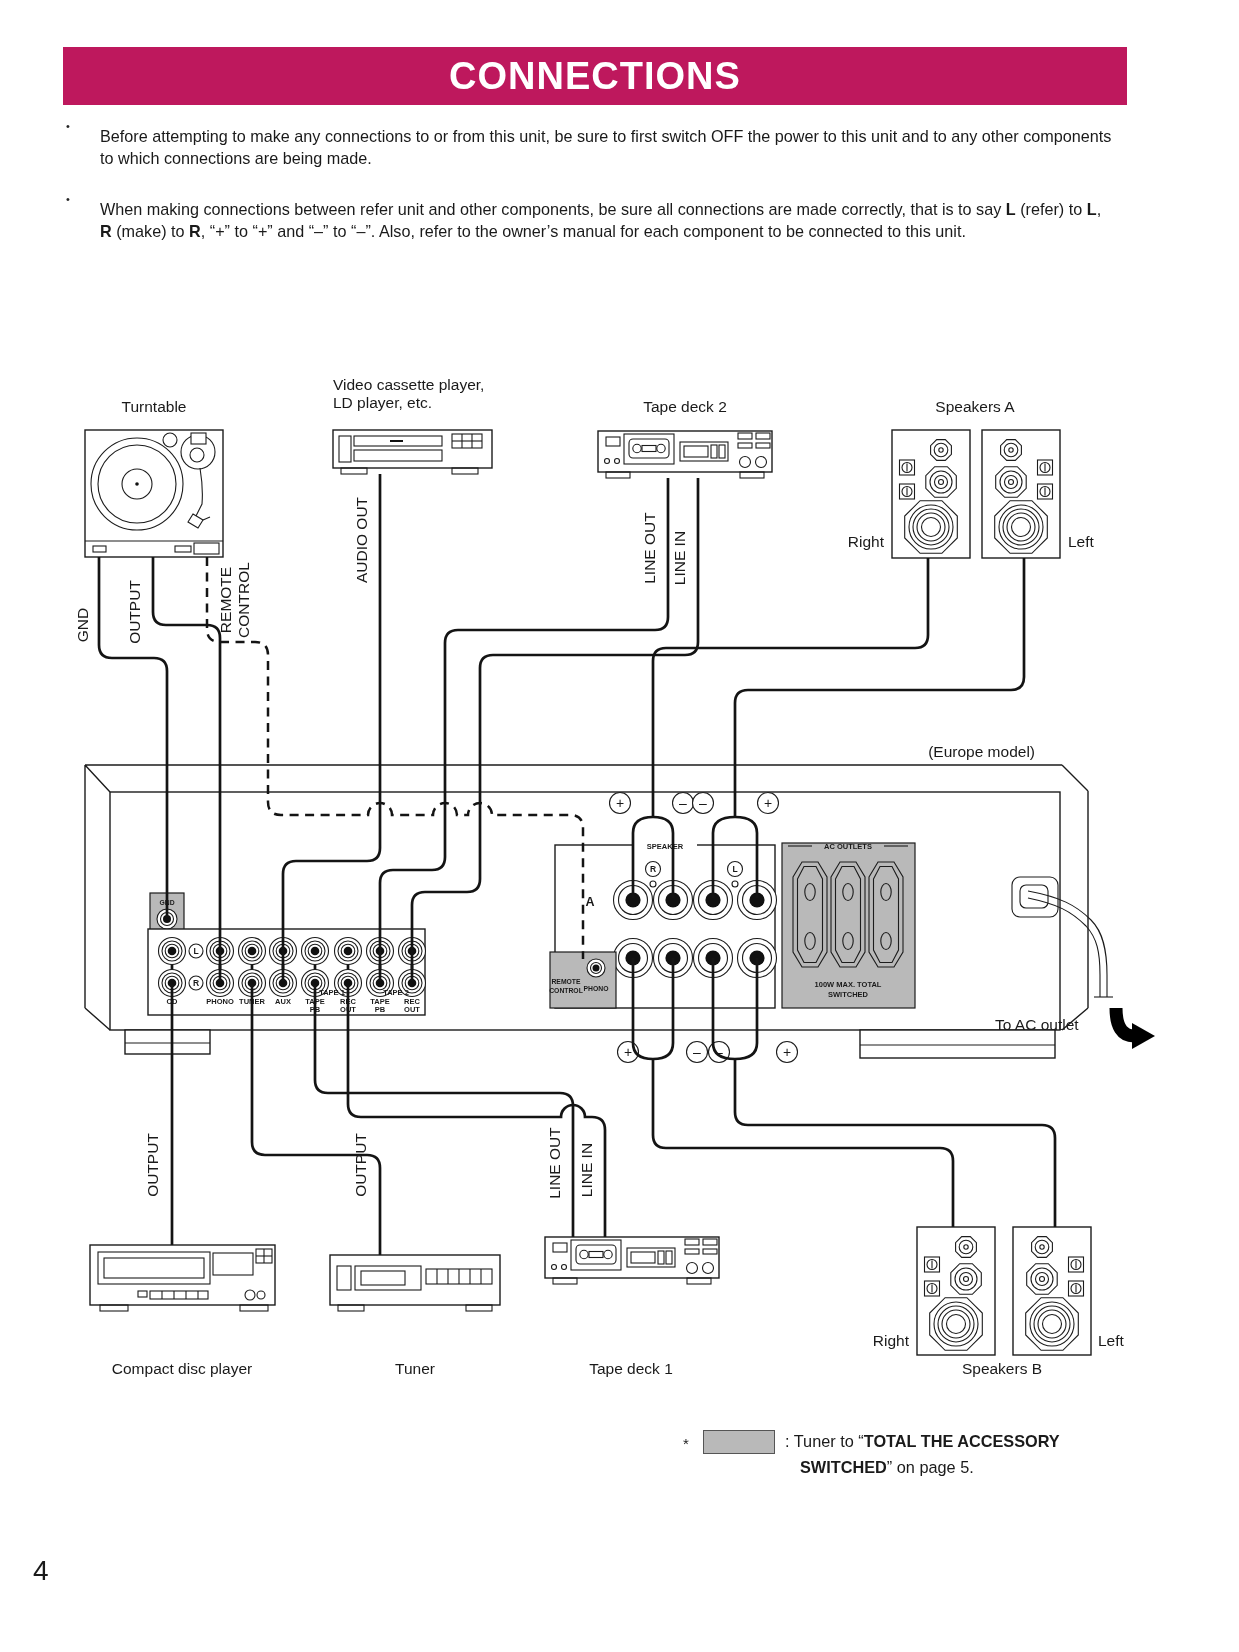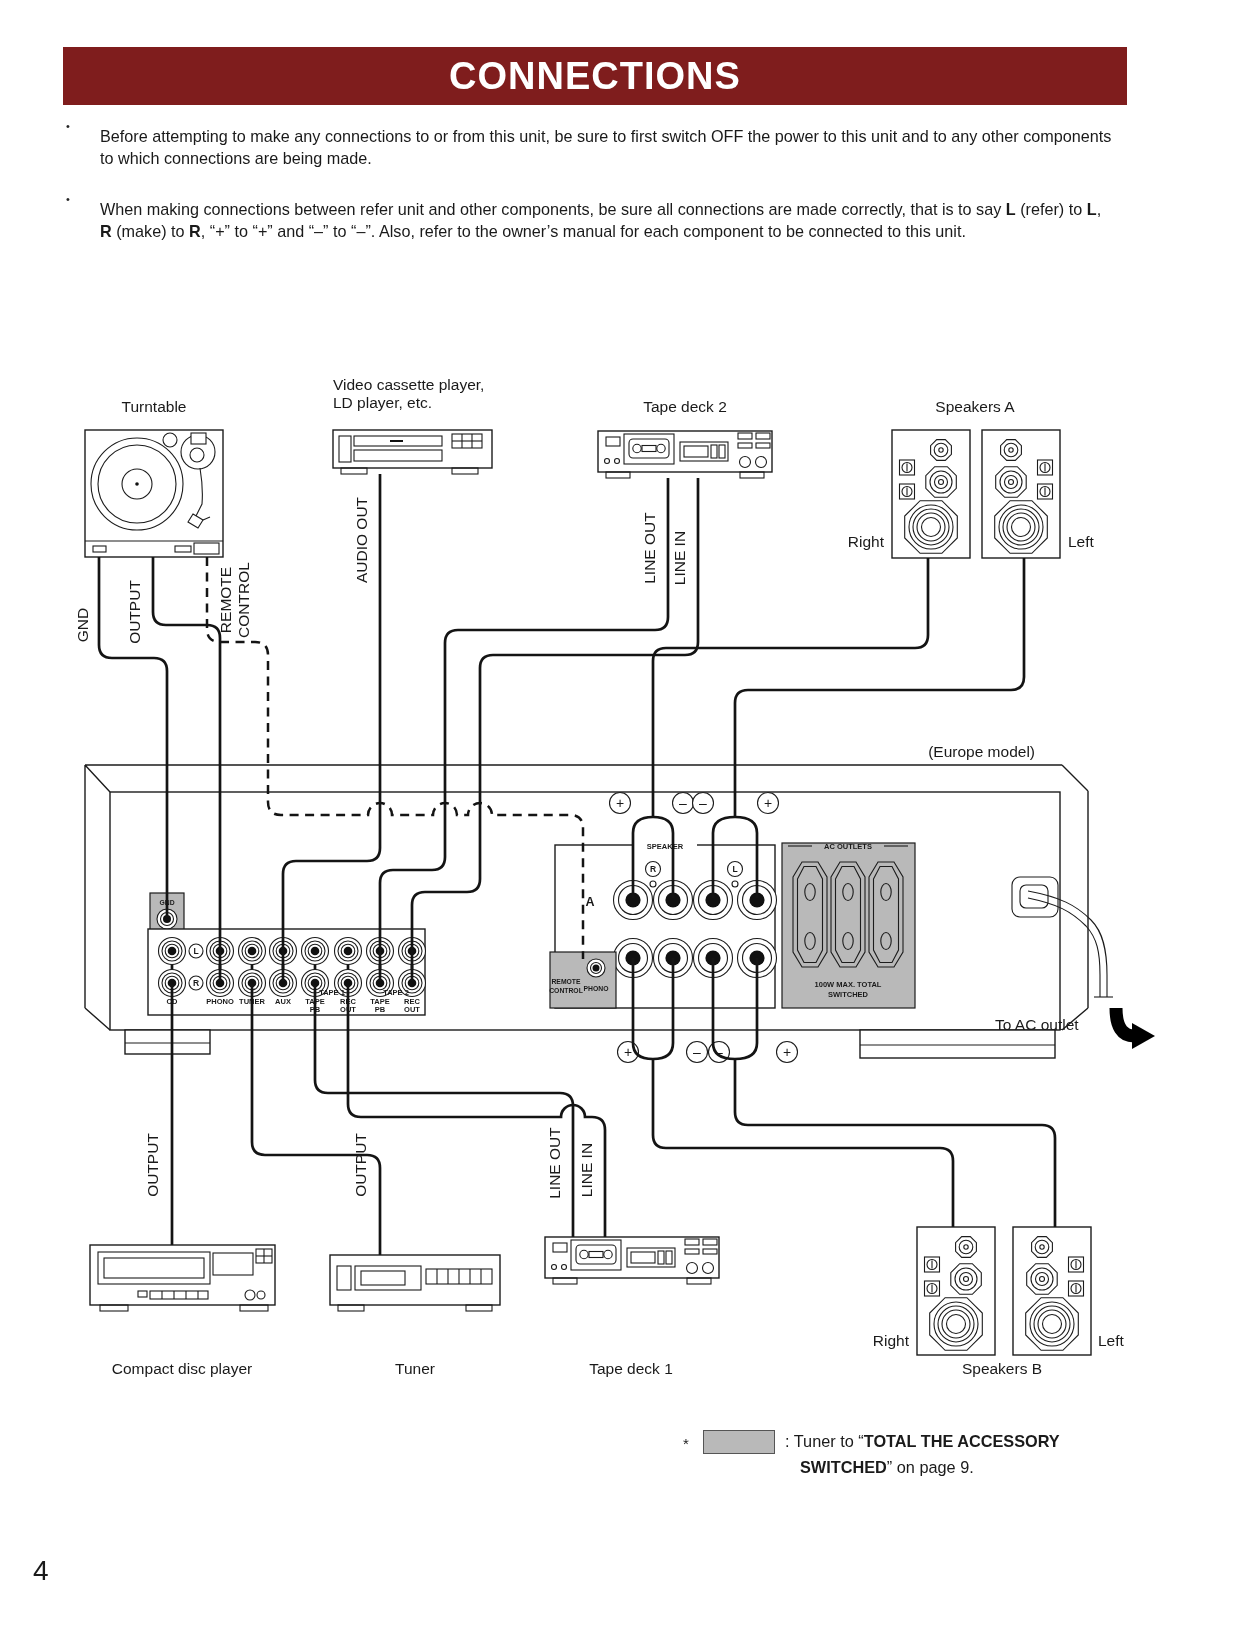--- a/index.html
+++ b/index.html
@@ -1,18 +1,18 @@
 <!DOCTYPE html>
 <html><head>
 <meta charset="utf-8">
 <style>
   html,body{margin:0;padding:0;background:#e8e8e8;}
   .page{position:relative;width:1239px;height:1652px;background:#ffffff;margin:0 auto;
         font-family:"Liberation Sans", sans-serif;color:#1a1a1a;overflow:hidden;}
-  .hdr{position:absolute;left:63px;top:47px;width:1064px;height:58px;background:#7f1d1d;
+  .hdr{position:absolute;left:63px;top:47px;width:1064px;height:58px;background:#be185d;
        display:flex;align-items:center;justify-content:center;}
   .hdr span{color:#ffffff;font-size:38px;font-weight:700;letter-spacing:1px;}
   .intro{position:absolute;left:66px;top:112px;width:1062px;font-size:16.2px;line-height:21.5px;}
   .bullet{display:flex;margin-bottom:2px;}
   .bullet .mk{width:20px;flex:0 0 20px;font-size:11px;padding-top:4px;color:#222;}
   .bullet p{margin:14px;flex:1;}
   b{font-weight:700;}
   svg.diagram{position:absolute;left:0;top:0;width:1239px;height:1652px;}
   .ln{fill:none;stroke:#1c1c1c;stroke-width:1.4px;}
   .lt{fill:none;stroke:#1c1c1c;stroke-width:1.1px;}
@@ -383,18 +383,18 @@
     <text class="txt mid" x="1002" y="1374">Speakers B</text>
     <text class="txt end" x="909" y="1346">Right</text>
     <text class="txt" x="1098" y="1346">Left</text>
   </svg>
 
   <div class="foot">
     <span class="star">*</span>
     <span class="swatch"></span>
     <span>
       <span>: Tuner to “</span><b>TOTAL THE ACCESSORY</b><br>
-      <span class="l2"><b>SWITCHED</b><span>” on page 9.</span></span>
+      <span class="l2"><b>SWITCHED</b><span>” on page 5.</span></span>
     </span>
   </div>
 
   <div class="pageno">4</div>
 </div>
 
 </body></html>

